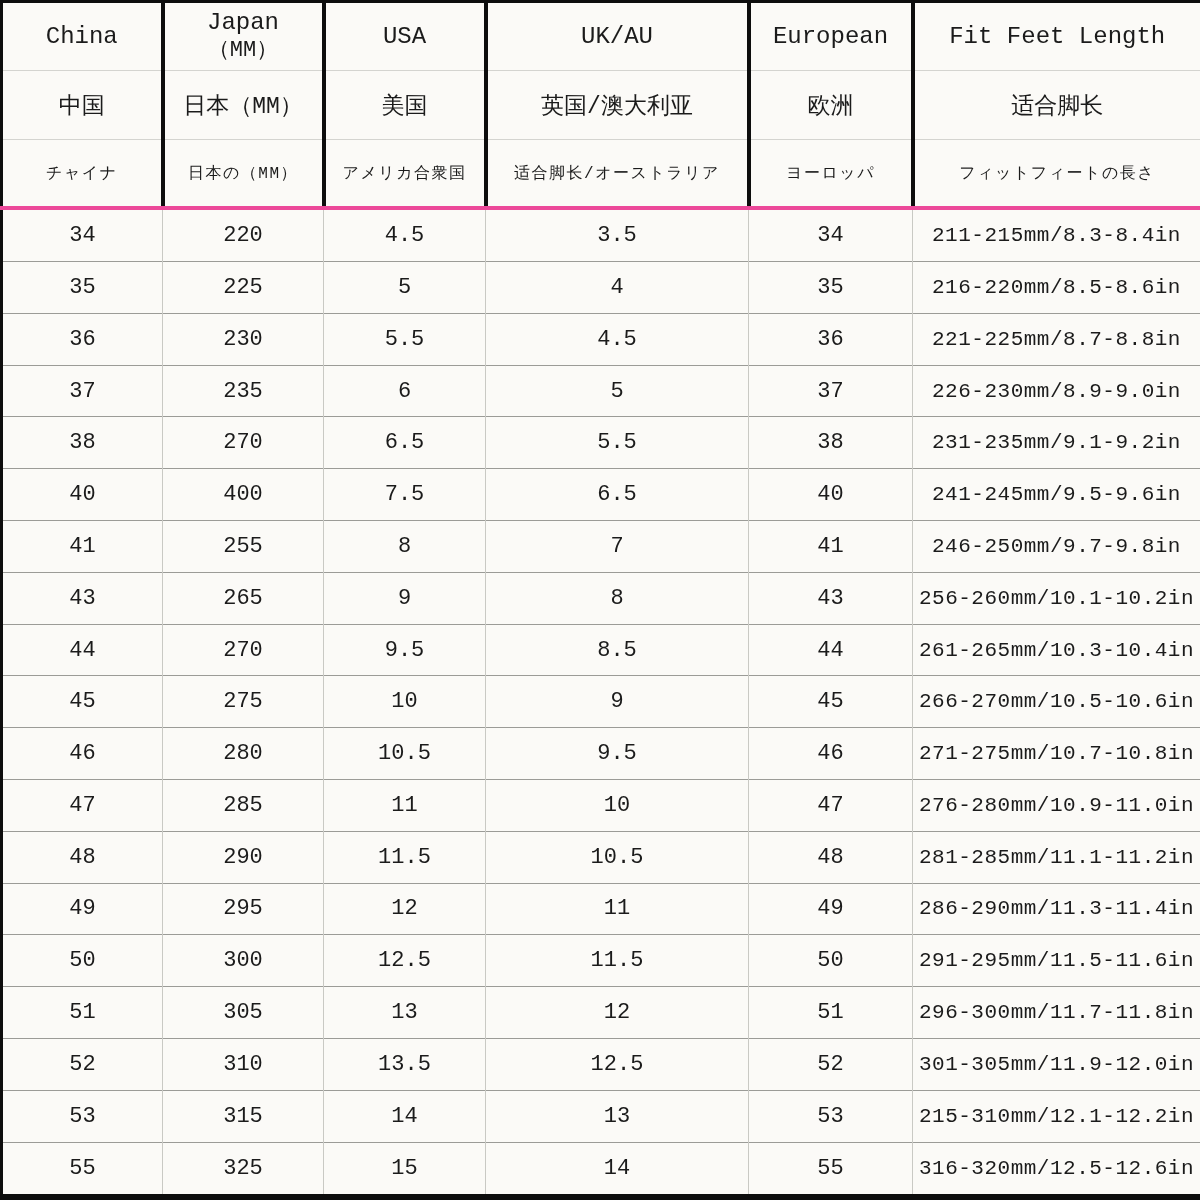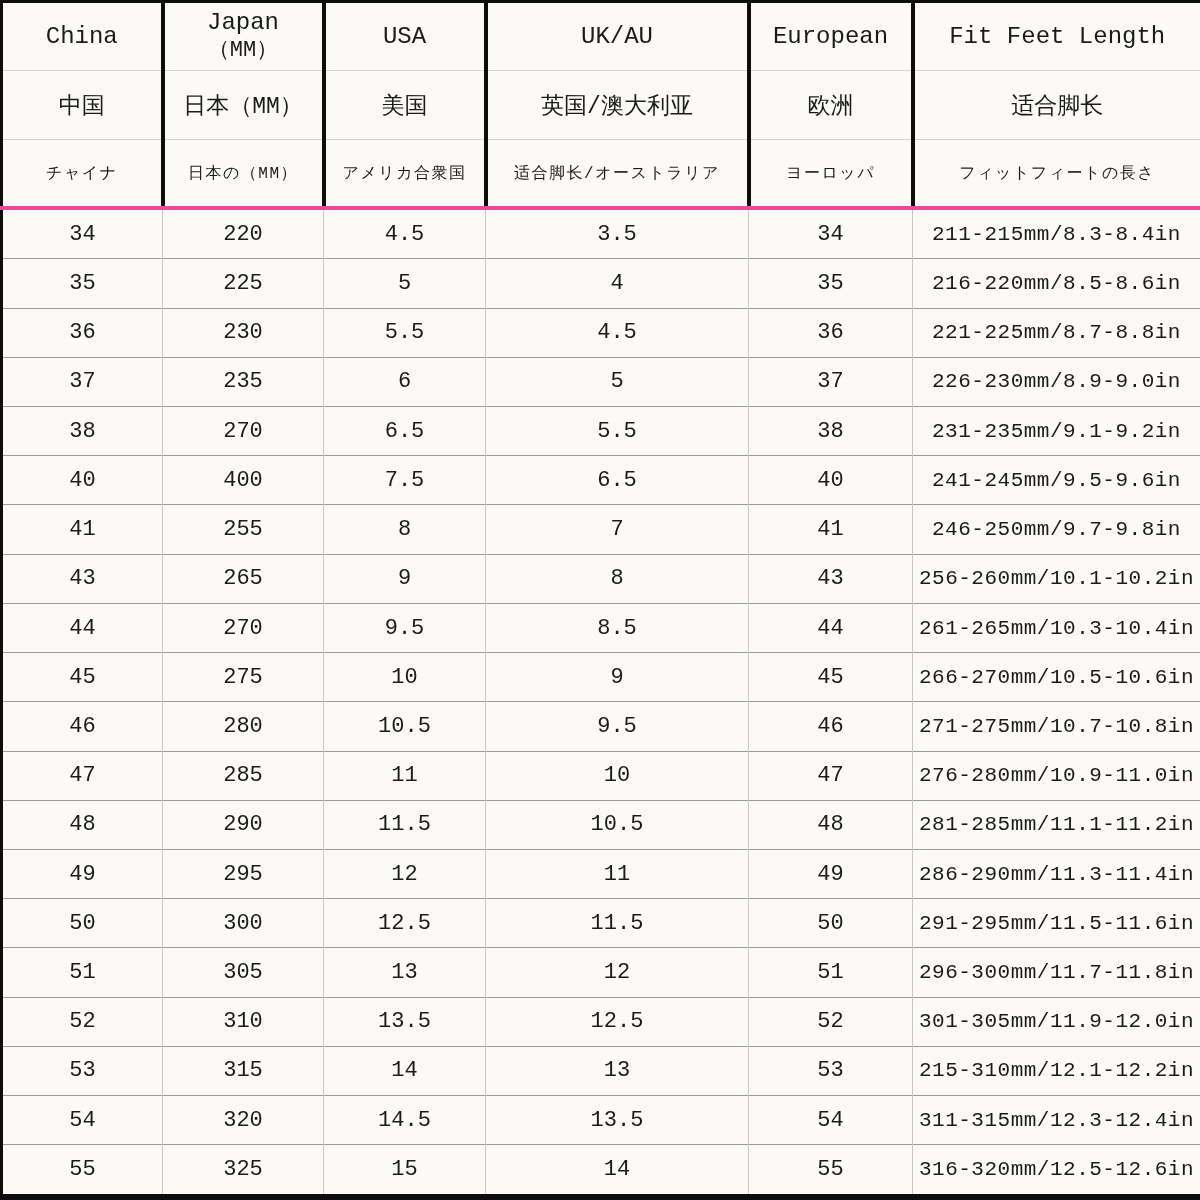--- a/index.html
+++ b/index.html
@@ -237,28 +237,20 @@
         </tr>
         <tr>
           <td class="c0">53</td>
           <td class="c1">315</td>
           <td class="c2">14</td>
           <td class="c3">13</td>
           <td class="c4">53</td>
           <td class="c5">215-310mm/12.1-12.2in</td>
         </tr>
         <tr>
-          <td class="c0">54</td>
-          <td class="c1">320</td>
-          <td class="c2">14.5</td>
-          <td class="c3">13.5</td>
-          <td class="c4">54</td>
-          <td class="c5">311-315mm/12.3-12.4in</td>
-        </tr>
-        <tr>
           <td class="c0">55</td>
           <td class="c1">325</td>
           <td class="c2">15</td>
           <td class="c3">14</td>
           <td class="c4">55</td>
           <td class="c5">316-320mm/12.5-12.6in</td>
         </tr>
       </tbody>
   </table>
 </div>

